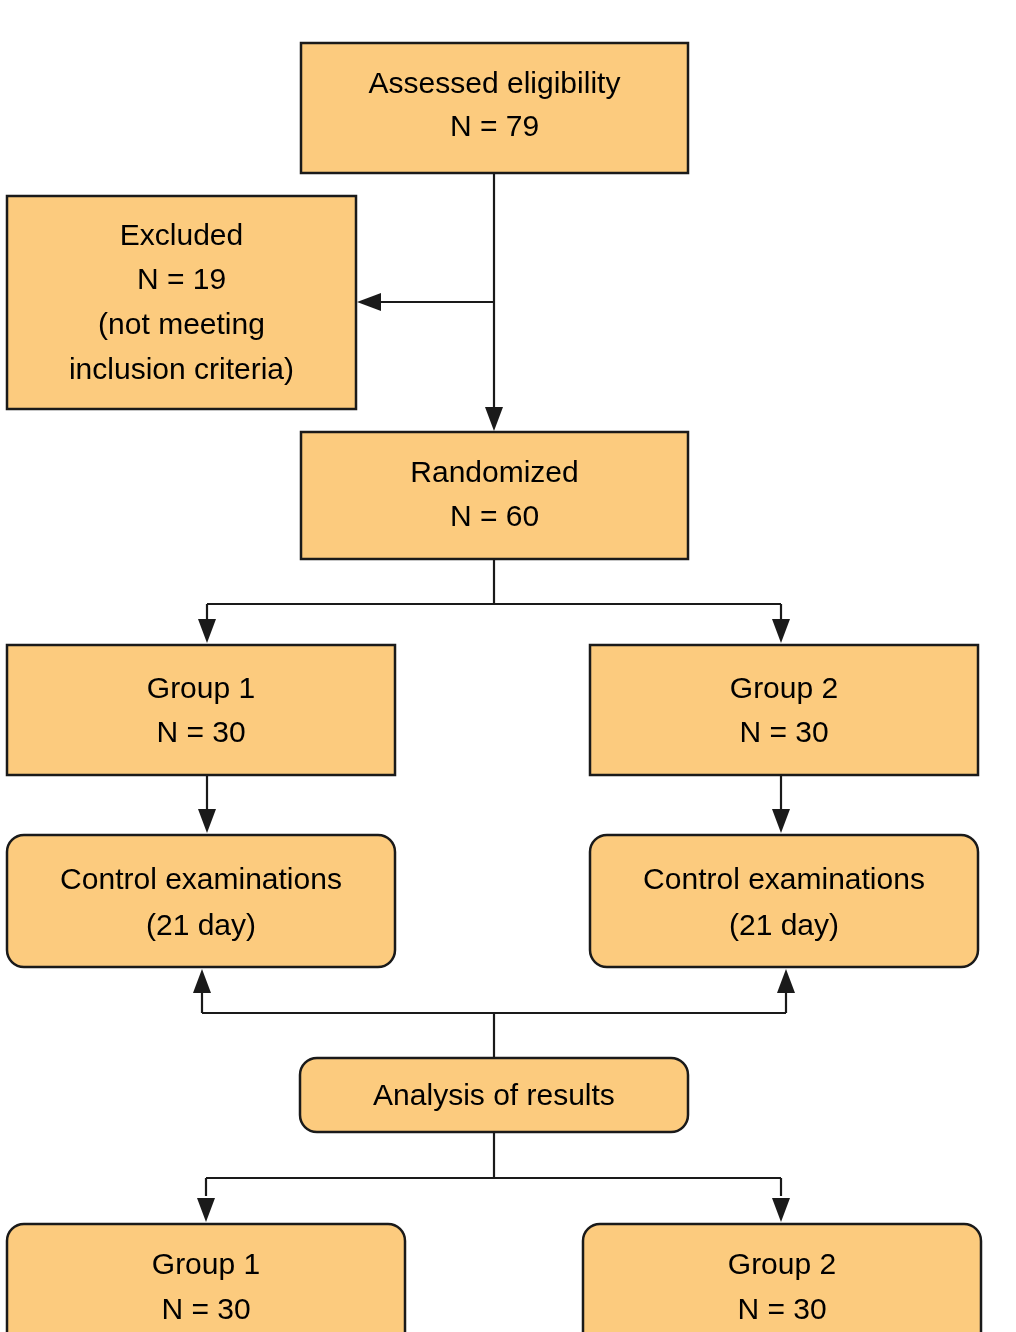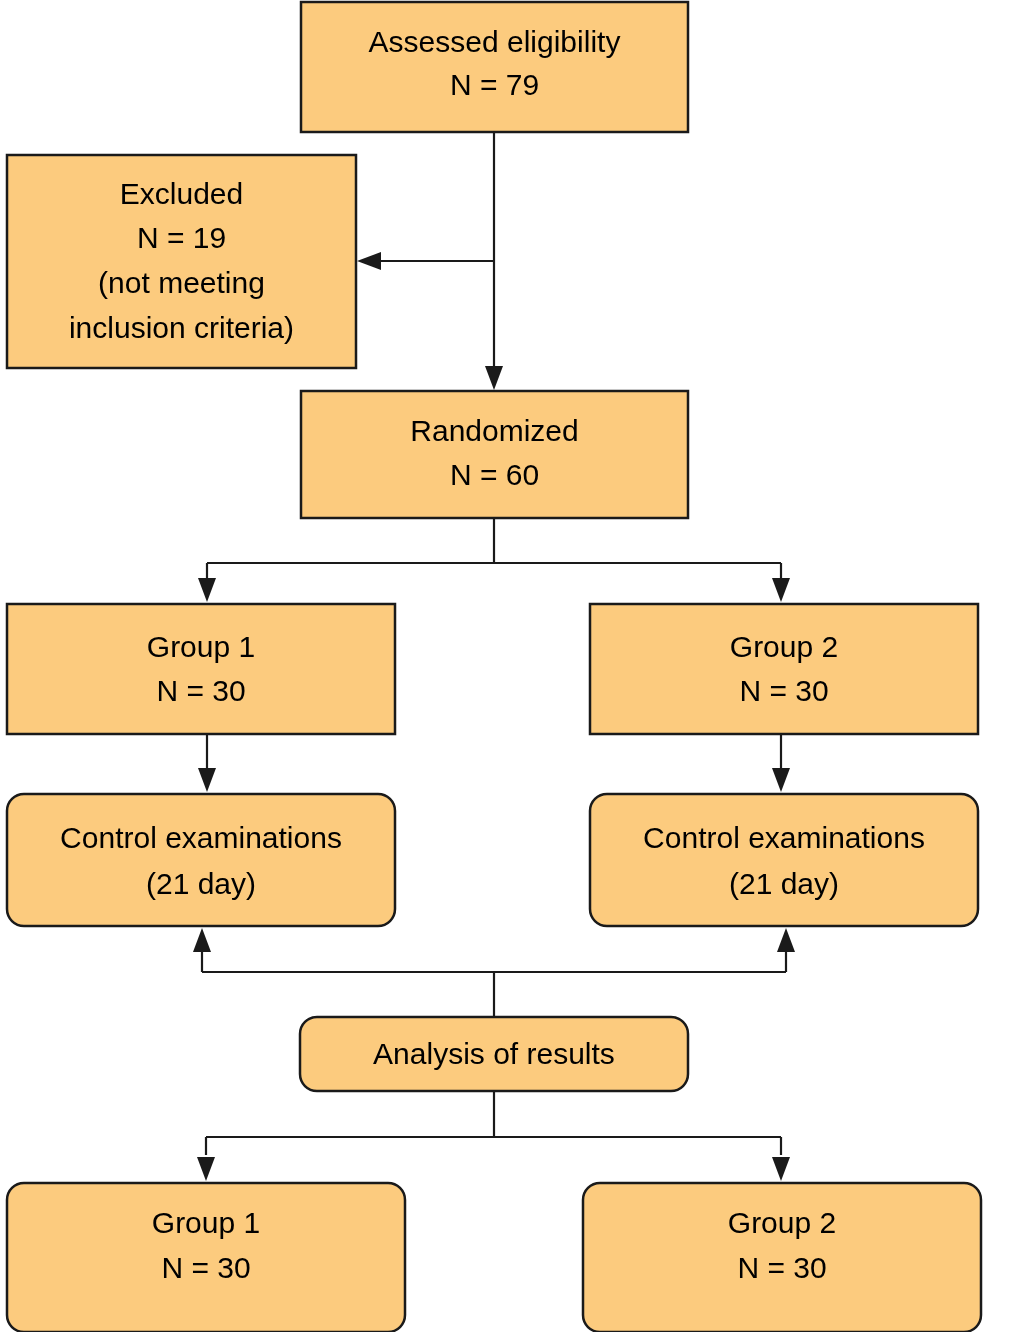--- a/index.html
+++ b/index.html
@@ -10,20 +10,21 @@
   body {
     width: 1016px;
     height: 1332px;
     font-family: "Liberation Sans", sans-serif;
     overflow: hidden;
   }
   #flowchart-root {
     position: relative;
     width: 1016px;
     height: 968px;
+    margin-top: 41px;
   }
   svg#chart-svg {
     display: block;
     width: 1016px;
     height: 1332px;
   }
   .node-shape {
     fill: #fccb7e;
     stroke: #1a1a1a;
     stroke-width: 2.5;

